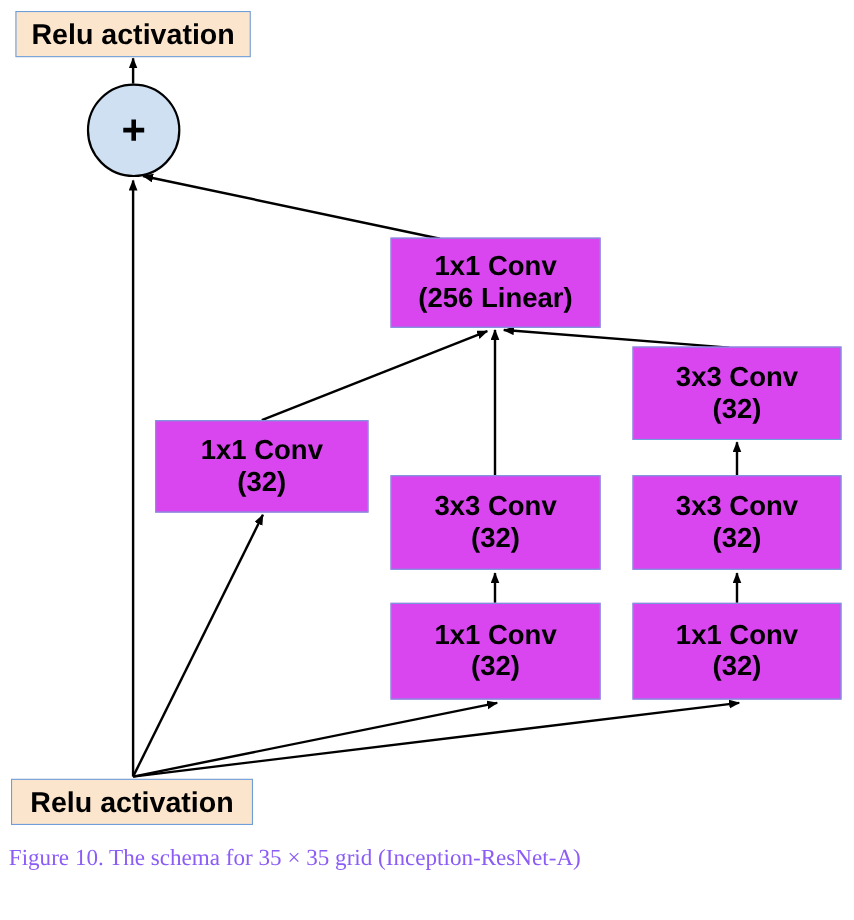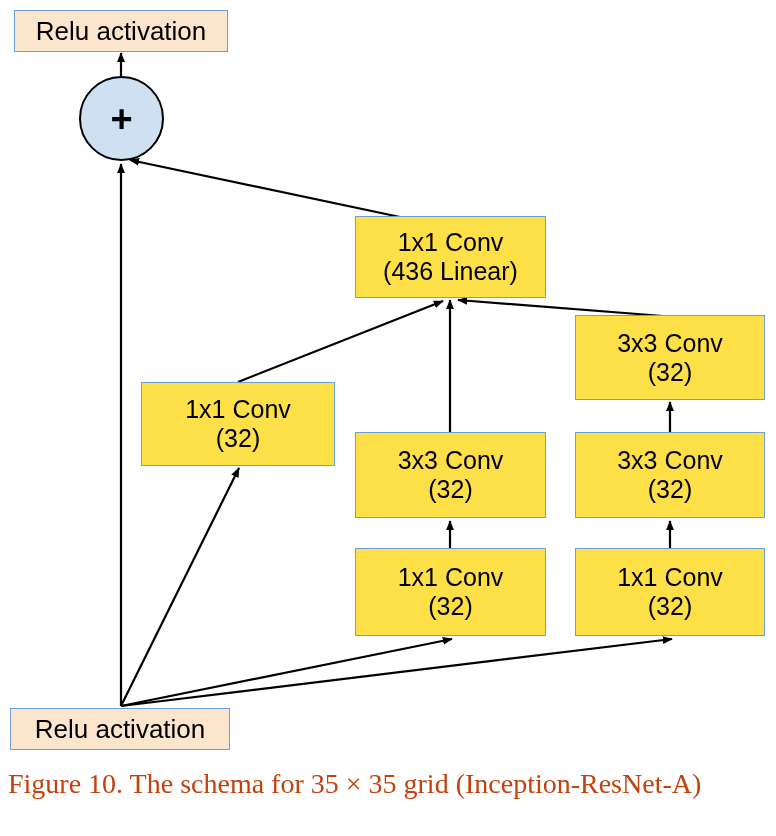--- a/index.html
+++ b/index.html
@@ -18,38 +18,39 @@
     position: absolute;
     left: 0;
     top: 0;
     width: 776px;
     height: 836px;
   }
   .node-box {
     position: absolute;
     box-sizing: border-box;
     border: 1px solid #6e9fdb;
-    background: #fde047;
+    background: #d946ef;
     display: flex;
     flex-direction: column;
     align-items: center;
     justify-content: center;
     font-family: "Liberation Sans", sans-serif;
     font-size: 25px;
     line-height: 1.16;
     color: #000000;
     text-align: center;
     white-space: nowrap;
   }
   .node-box.relu {
     background: #fce5cd;
     border: 1px solid #6e9fdb;
   }
   .node-line {
     display: block;
+    font-weight: bold;
   }
   .plus-node {
     position: absolute;
     box-sizing: border-box;
     border-radius: 50%;
     border: 2px solid #000000;
     background: #cfe0f3;
     display: flex;
     align-items: center;
     justify-content: center;
@@ -58,23 +59,23 @@
     font-size: 38px;
     color: #000000;
     line-height: 1;
   }
   #caption {
     position: absolute;
     left: 8px;
     top: 766px;
     width: 760px;
     font-family: "Liberation Serif", serif;
-    font-size: 28px;
+    font-size: 21px;
     line-height: 1.29;
-    color: #c2410c;
+    color: #8b5cf6;
     text-align: justify;
     text-justify: inter-word;
   }
   #caption .cap-line-last {
     text-align: left;
   }
 </style>
 </head>
 <body>
 
@@ -111,21 +112,21 @@
 <div class="node-box relu" style="left:14px; top:10px; width:214px; height:42px; font-size:26px;">
   <span class="node-line">Relu activation</span>
 </div>
 
 <div class="plus-node" style="left:79px; top:76px; width:85px; height:85px;">
   <span>+</span>
 </div>
 
 <div class="node-box" style="left:355px; top:216px; width:191px; height:82px;">
   <span class="node-line">1x1 Conv</span>
-  <span class="node-line">(436 Linear)</span>
+  <span class="node-line">(256 Linear)</span>
 </div>
 
 <div class="node-box" style="left:141px; top:382px; width:194px; height:84px;">
   <span class="node-line">1x1 Conv</span>
   <span class="node-line">(32)</span>
 </div>
 
 <div class="node-box" style="left:575px; top:315px; width:190px; height:85px;">
   <span class="node-line">3x3 Conv</span>
   <span class="node-line">(32)</span>

